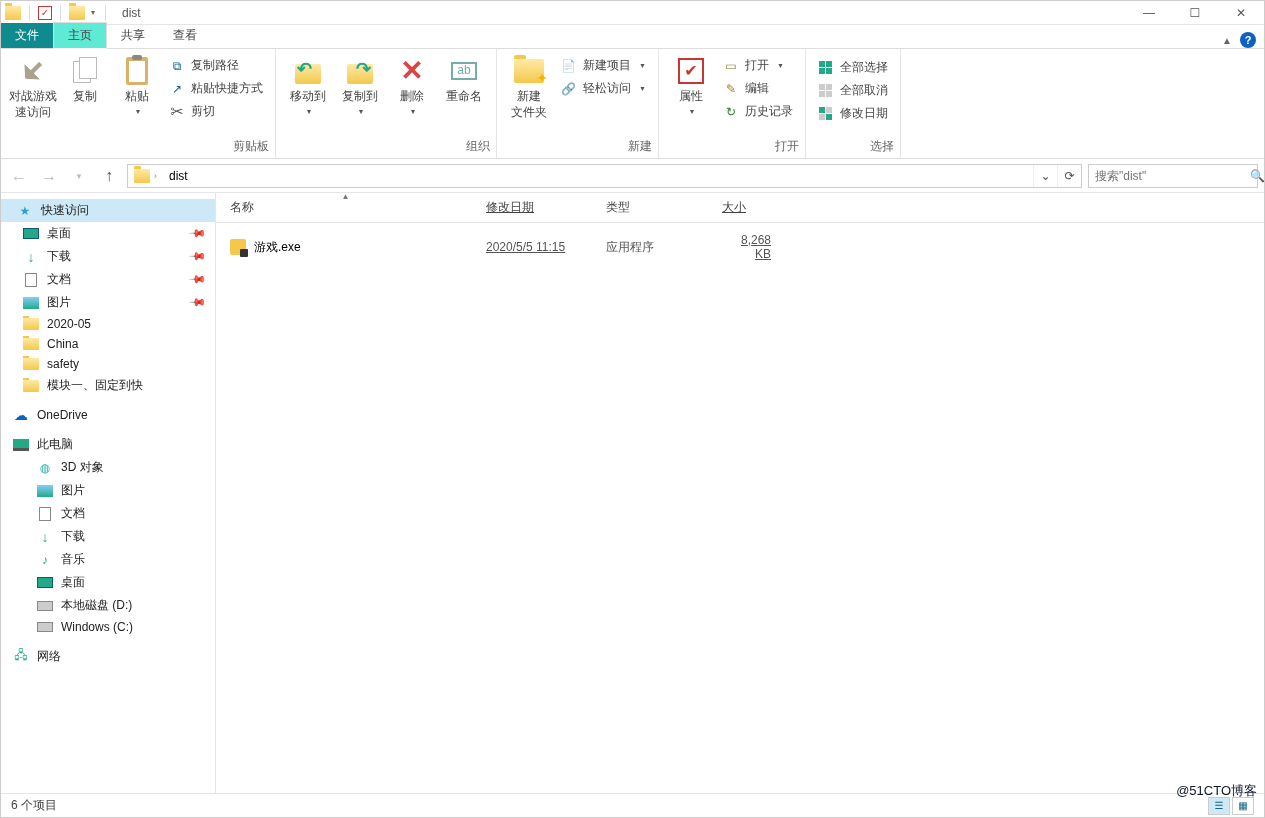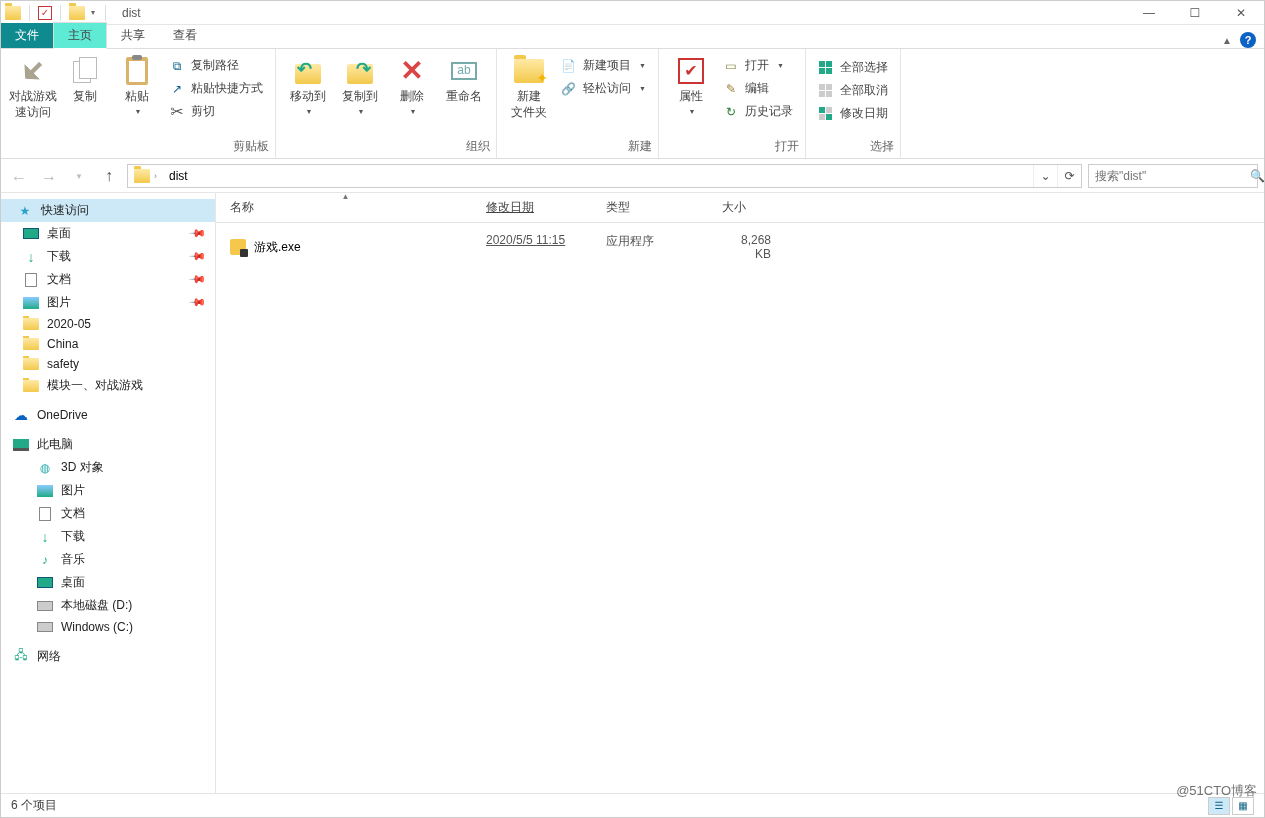--- a/index.html
+++ b/index.html
@@ -104,34 +104,34 @@
 .sb-net{color:#2a8;}
 
 
 .filelist { flex:1; display:flex; flex-direction:column; }
 .fl-header { display:flex; border-bottom:1px solid #e5e5e5; color:#444; }
 .fl-col { padding:6px 10px; border-right:1px solid transparent; }
 .col-name { flex:0 0 260px; padding-left:14px; position:relative; }
 .col-name .sort{position:absolute; left:50%; top:-1px; transform:translateX(-50%); font-size:8px; color:#777;}
 .col-date { flex:0 0 120px;text-decoration:underline; }
 .col-type { flex:0 0 116px; }
-.col-size { flex:0 0 80px; text-align:left; }
-.fl-row { display:flex; padding:4px 0; }
+.col-size { flex:0 0 80px; text-align:left;text-decoration:underline; }
+.fl-row { display:flex; align-items:center; padding:4px 0; }
 .fl-row .col-name { display:flex; align-items:center; gap:8px; }
 .fl-row .file-ico { width:16px; height:16px; background:#f5c84b; border-radius:2px; position:relative; }
 .fl-row .file-ico::after{content:"";position:absolute;right:-2px;bottom:-2px;width:8px;height:8px;background:#333;border-radius:1px;}
 .fl-row .col-size { text-align:right; padding-right:20px; }
 .fl-row .muted { color:#555; }
 
 
 .statusbar { height:24px; border-top:1px solid #e5e5e5; display:flex; align-items:center; padding:0 10px; color:#444; }
 .statusbar .right { margin-left:auto; display:flex; gap:2px; }
 .view-btn { width:22px; height:18px; border:1px solid #ccc; display:flex; align-items:center; justify-content:center; color:#168; font-size:10px; }
 .view-btn.active { background:#cde8f6; }
-.watermark { position:absolute; right:8px; bottom:18px; color:#737373; font-size:13px; pointer-events:none; }
+.watermark { position:absolute; right:8px; bottom:18px; color:#0f172a; font-size:13px; pointer-events:none; }
 </style>
 </head>
 <body>
 
 <div class="titlebar">
   <div class="titlebar-left">
     <span class="folder-ico"></span>
     <span class="qat-sep"></span>
     <span class="qat-check">✓</span>
     <span class="qat-sep"></span>
@@ -405,21 +405,21 @@
     <div class="sb-item">
         <span class="sb-ico">
           <span class="sb-folder"></span>
         </span>
         <span>safety</span>
       </div>
     <div class="sb-item">
         <span class="sb-ico">
           <span class="sb-folder"></span>
         </span>
-        <span>模块一、对战游戏</span>
+        <span>模块一、固定到快</span>
       </div>
 
     <div class="sb-item root">
         <span class="sb-ico sb-onedrive">☁</span>
         <span>OneDrive</span>
       </div>
 
     <div class="sb-item root">
         <span class="sb-ico">
           <span class="sb-pc"></span>

